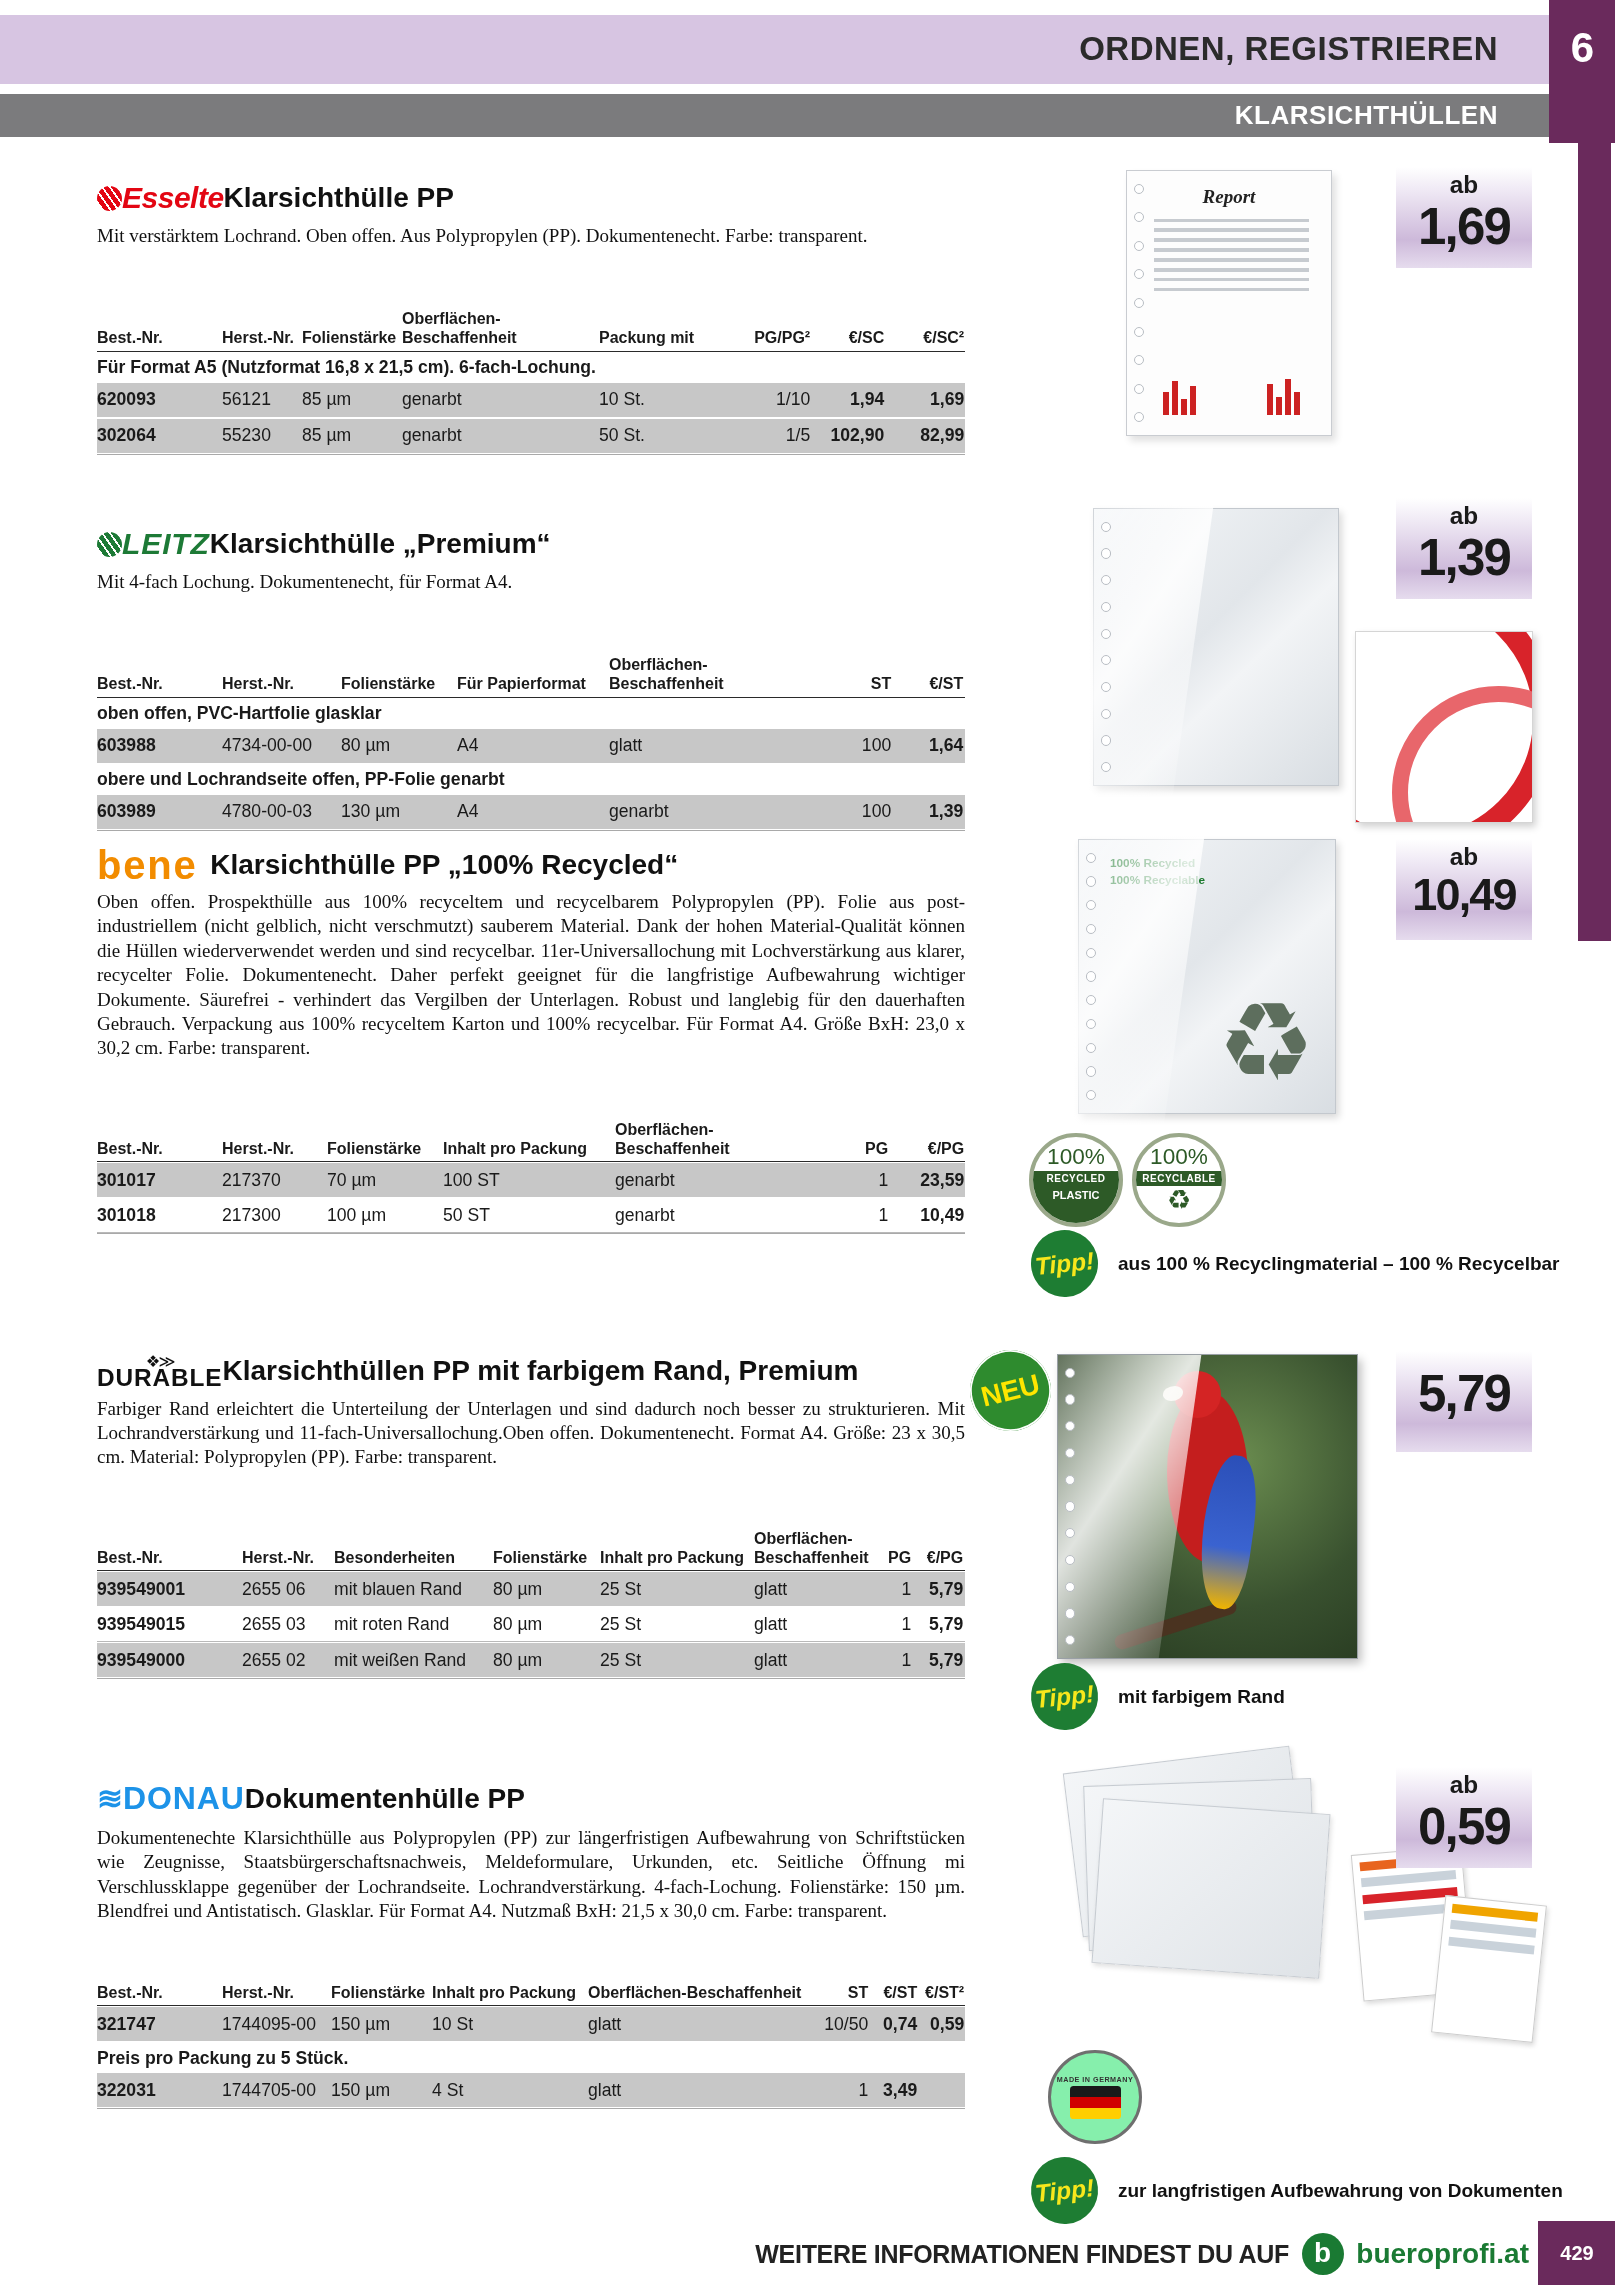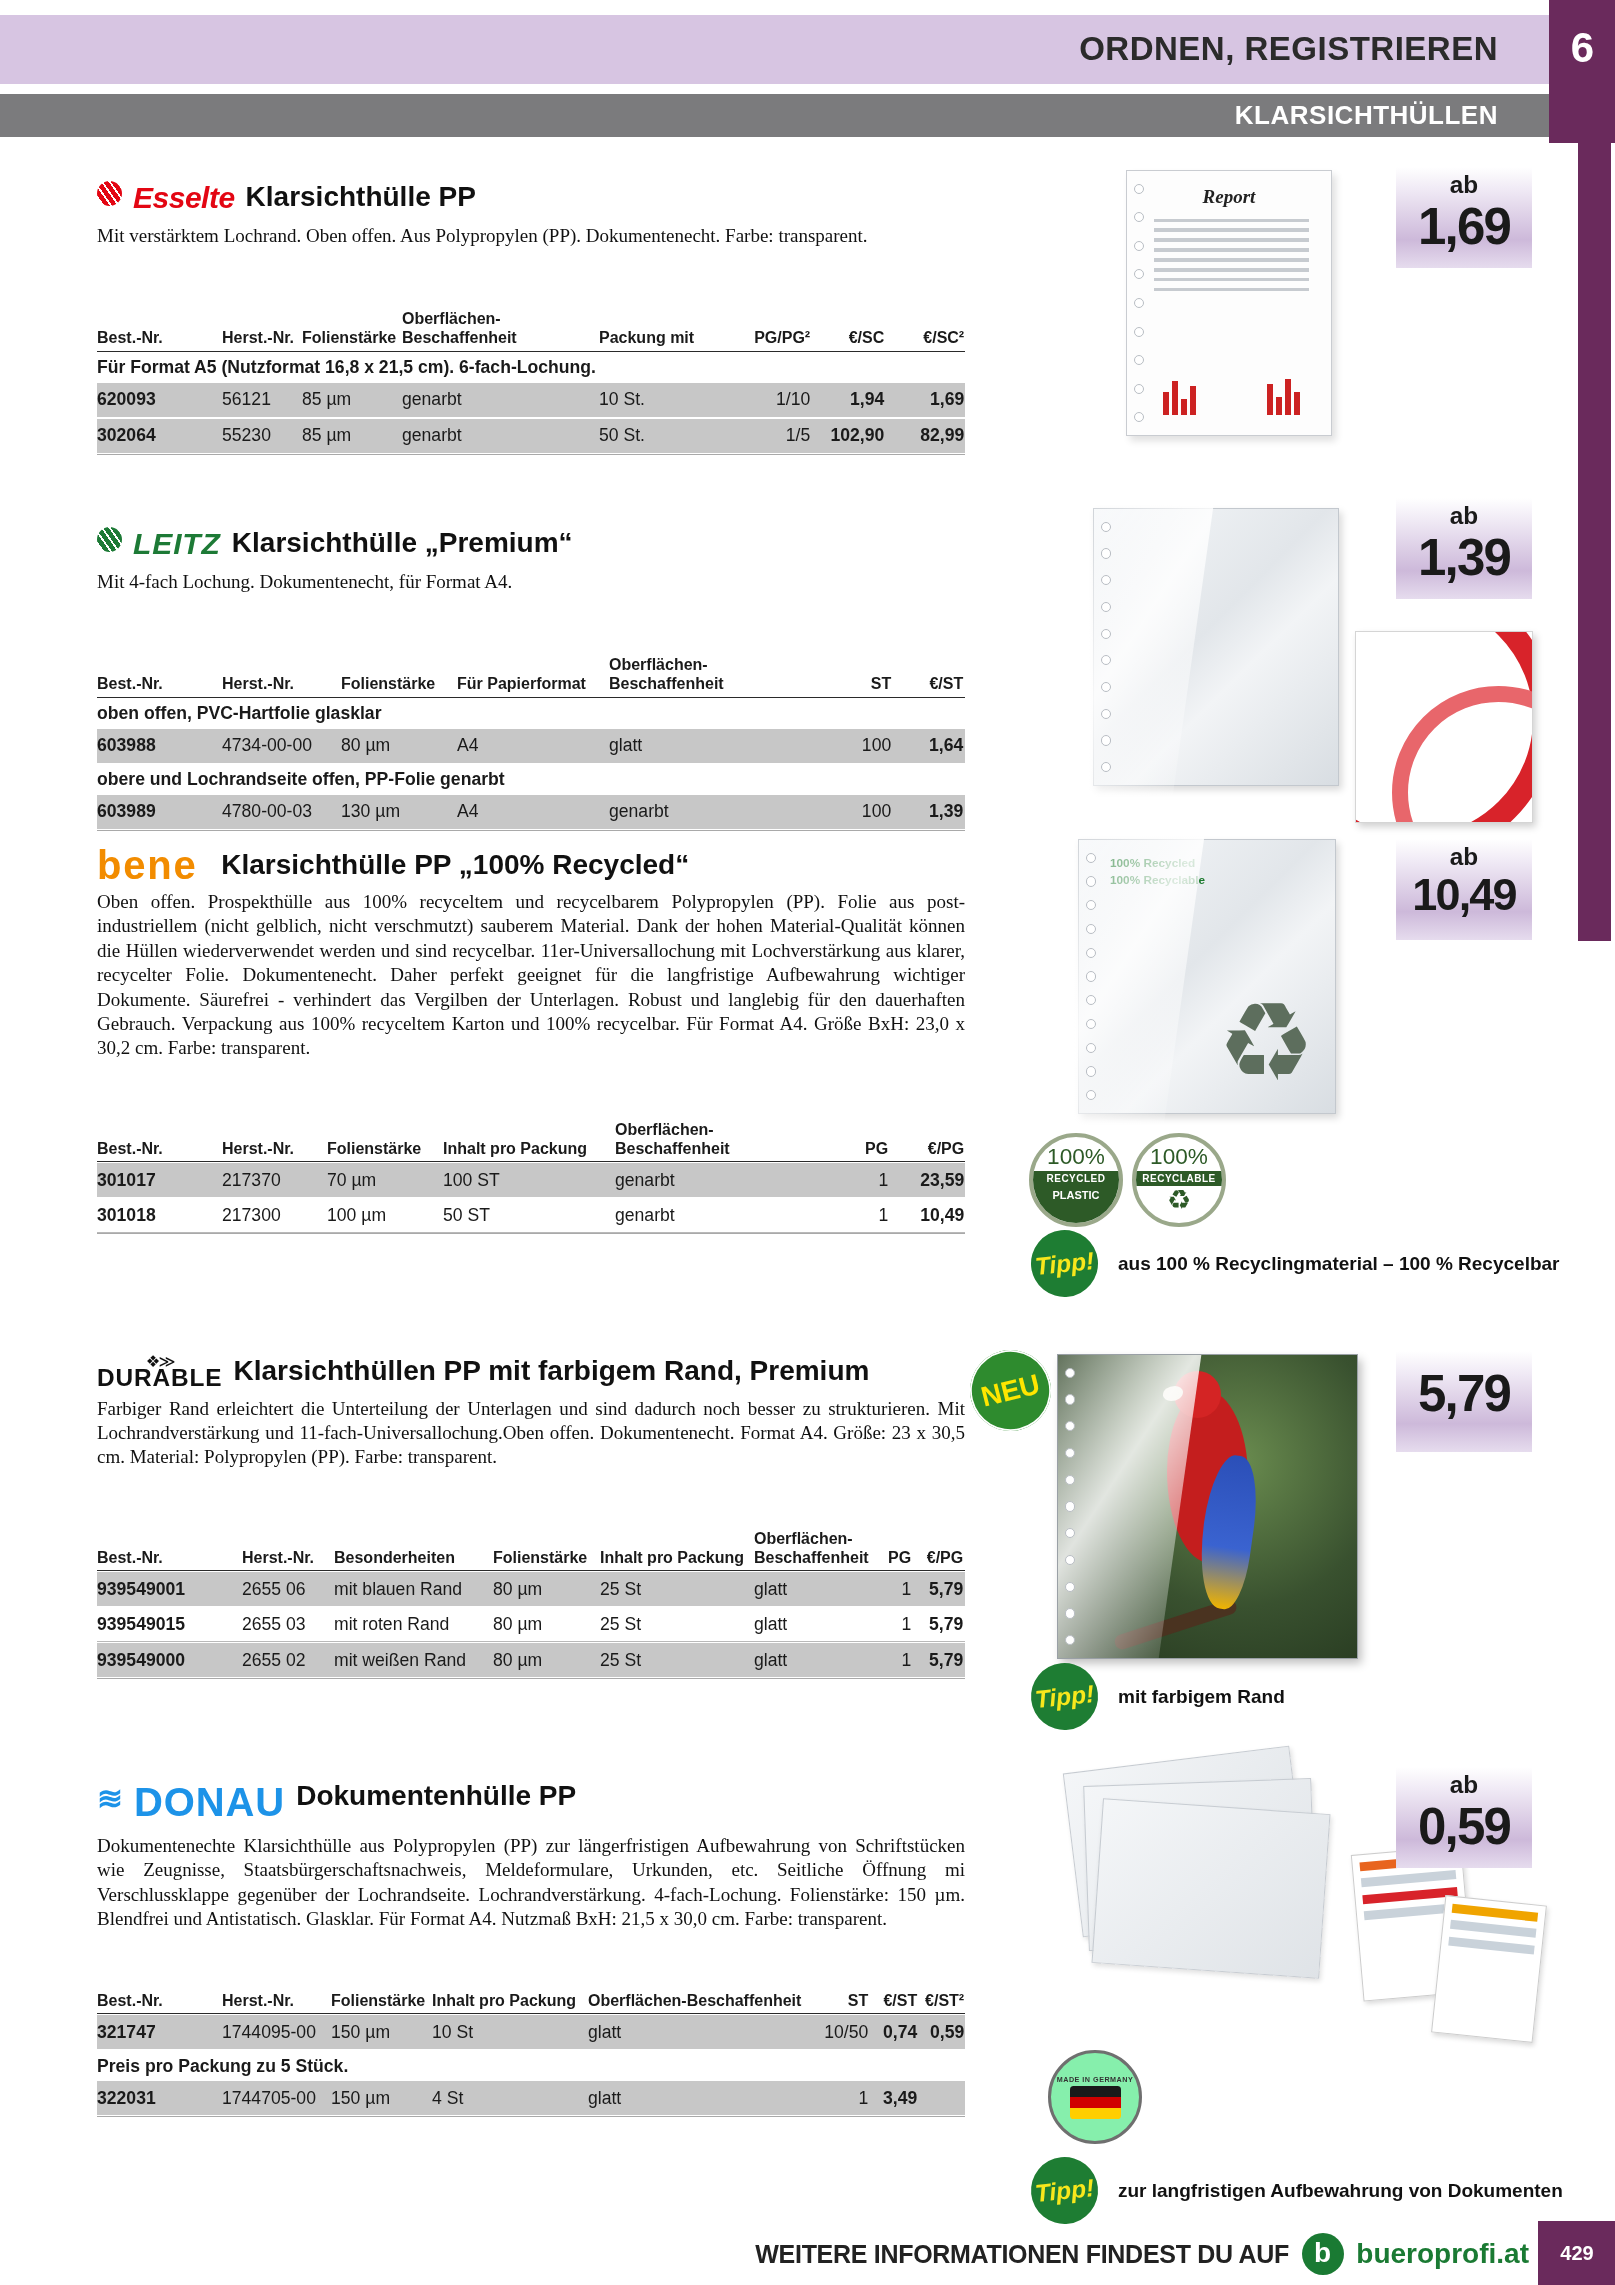--- a/index.html
+++ b/index.html
@@ -13,35 +13,35 @@
   .chapter-tab{position:absolute;left:1549px;top:0;width:67px;height:143px;background:#6a2a5c;
     display:flex;align-items:flex-start;justify-content:center;}
   .chapter-tab span{color:#fff;font-size:42px;font-weight:bold;margin-top:23.5px;}
   .band-gray{position:absolute;left:0;top:94px;width:1549px;height:43px;background:#7b7b7d;
     display:flex;align-items:center;justify-content:flex-end;padding-right:51px;box-sizing:border-box;}
   .section-title{font-size:26px;font-weight:bold;color:#fff;letter-spacing:0.5px;}
   .side-rail{position:absolute;left:1578px;top:143px;width:33px;height:798px;background:#6a2a5c;}
 
   
   .pblock{position:absolute;left:97px;width:868px;}
-  .brandline{display:flex;align-items:flex-start;gap:11px;margin-bottom:9px;}
+  .brandline{display:flex;align-items:center;margin-bottom:9px;}
   .ptitle{font-size:28px;font-weight:bold;color:#111;}
   .pdesc{font-size:19px;line-height:24.4px;color:#111;text-align:justify;font-family:Liberation Serif, serif;}
   .pdesc.short{text-align:left;}
 
   .logo-esselte{font-size:30px;font-weight:bold;font-style:italic;color:#e30613;letter-spacing:-0.5px;}
   .logo-leitz{font-size:30px;font-weight:bold;font-style:italic;color:#1d7a36;letter-spacing:0.9px;}
   .swirl{display:inline-block;width:25px;height:25px;border-radius:50%;}
   .swirl.red{background:repeating-linear-gradient(55deg,#e30613 0 4.5px,#fff 4.5px 6.3px);}
   .swirl.green{background:repeating-linear-gradient(55deg,#1d7a36 0 4.5px,#fff 4.5px 6.3px);}
   .logo-bene{font-size:40px;font-weight:bold;color:#f28c00;letter-spacing:1.8px;line-height:.8;}
   .logo-durable-wrap{display:flex;flex-direction:column;align-items:center;line-height:.8;}
   .logo-durable-icon{font-size:16.3px;color:#111;letter-spacing:-1.8px;}
   .logo-durable{font-size:24.4px;font-weight:bold;color:#111;letter-spacing:0.9px;}
-  .logo-donau{font-size:40px;font-weight:bold;color:#1d93e8;letter-spacing:0.9px;}
+  .logo-donau{font-size:32px;font-weight:bold;color:#1d93e8;letter-spacing:0.9px;}
   .wave{font-size:31px;color:#1d93e8;font-weight:bold;}
 
   
   .ptable{width:868px;border-bottom:0.9px solid #a9a9a9;}
   .trow{display:grid;}
   .thead{border-bottom:1.8px solid #2a2a2a;align-items:end;padding-bottom:3.6px;}
   .thead .cell{font-size:16px;font-weight:bold;line-height:19px;}
   .tsection{display:block;font-size:17.6px;font-weight:bold;padding:5.4px 0 3.6px;}
   .tdata{height:34px;align-items:center;}
   .tdata.shade{background:#c7c7c7;border-top:1.8px solid #fff;border-bottom:1.8px solid #fff;}

